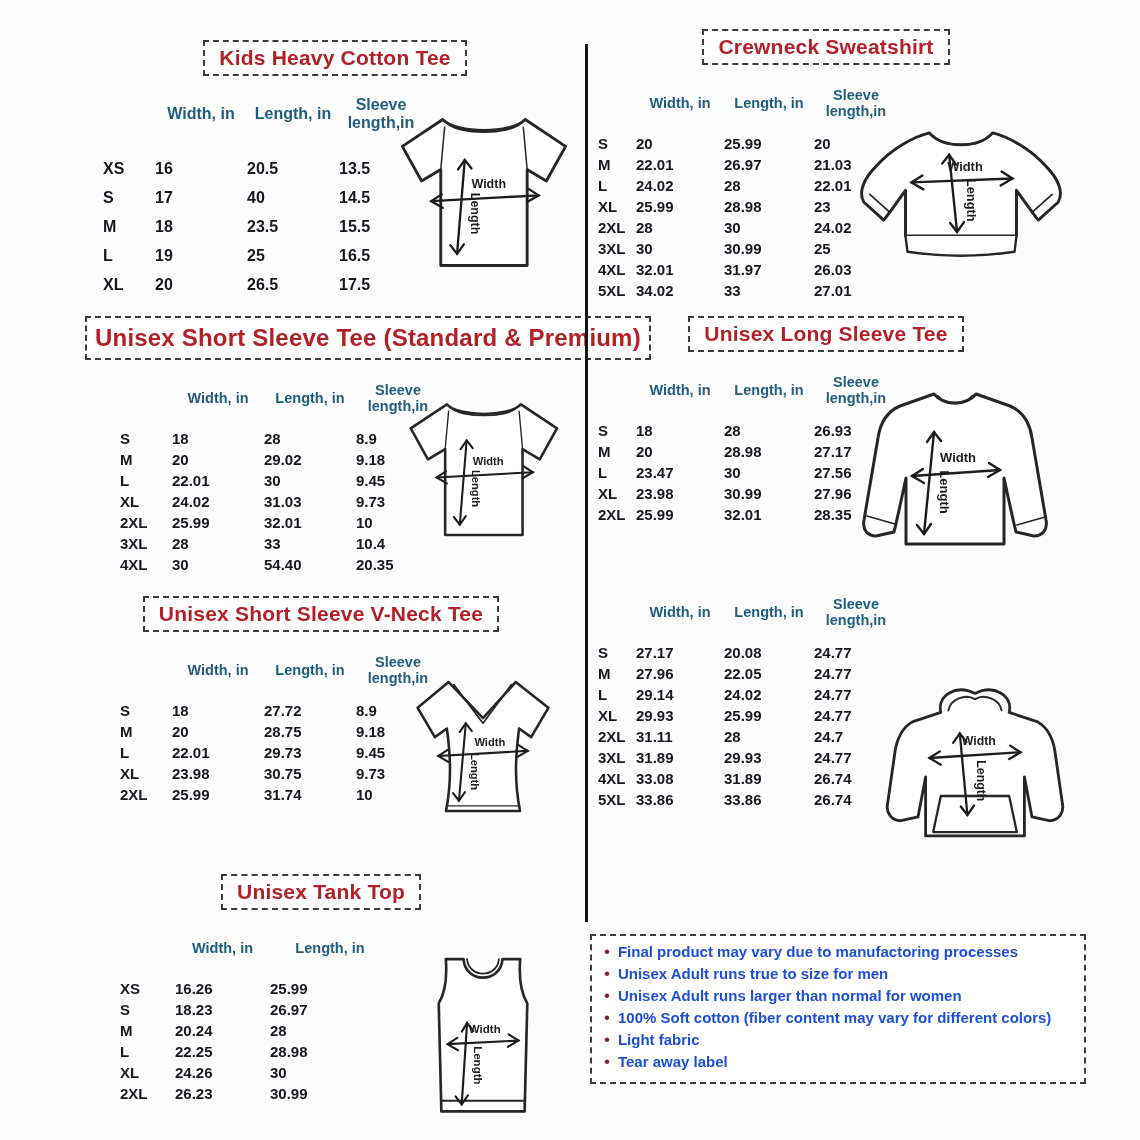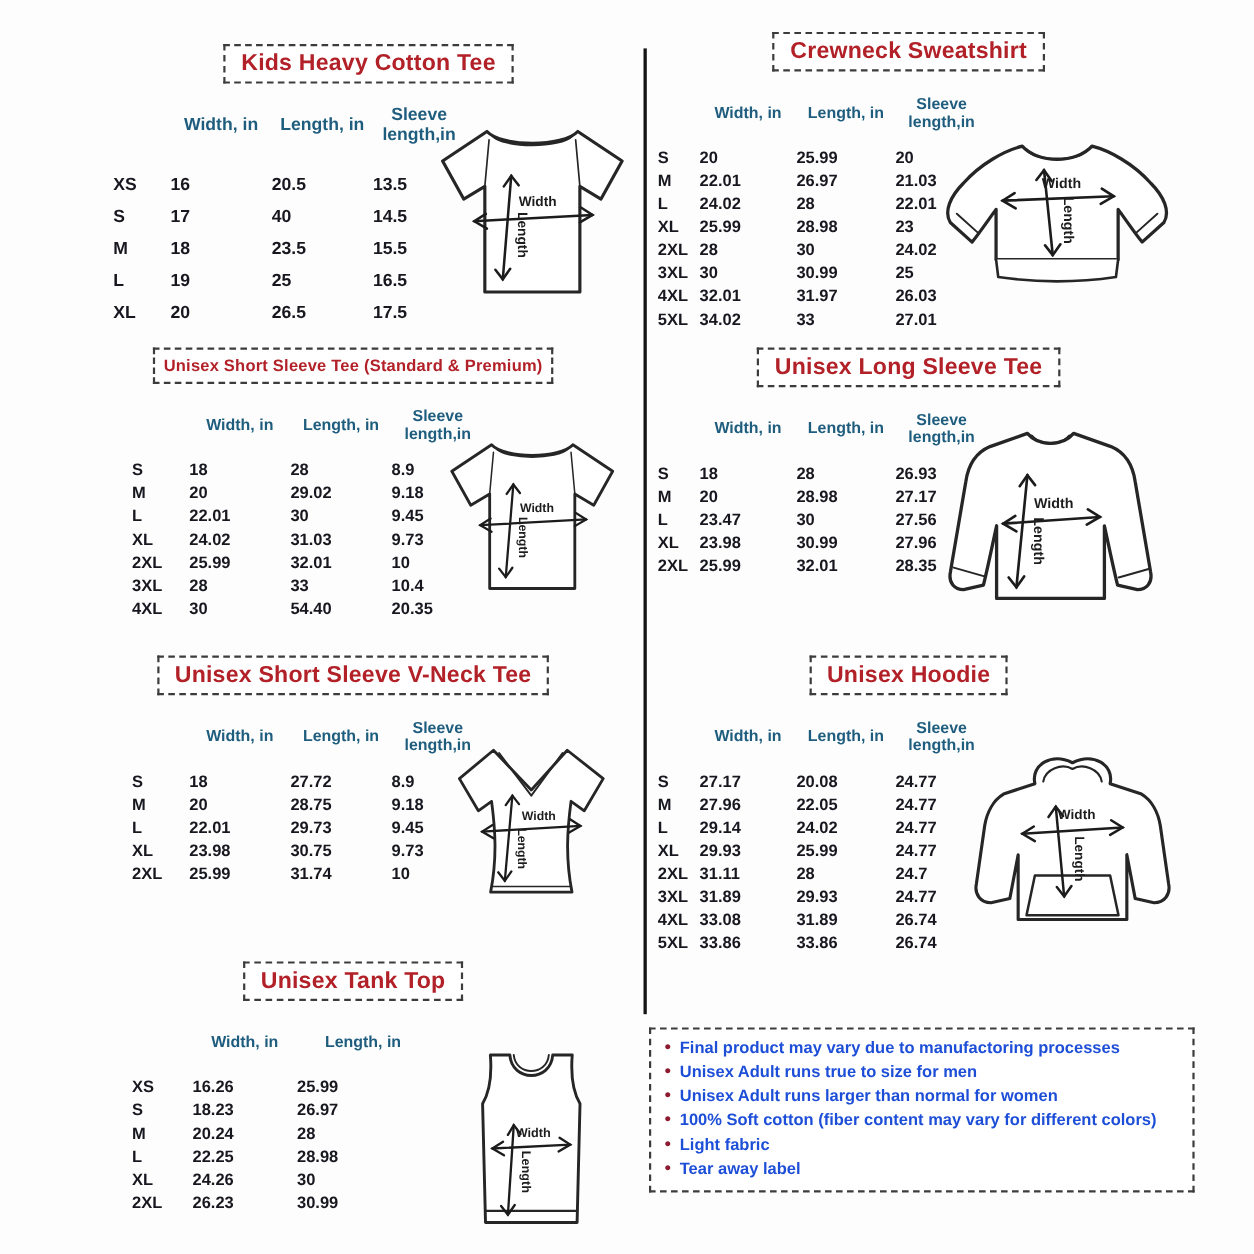--- a/index.html
+++ b/index.html
@@ -10,21 +10,21 @@
     color:var(--text-dark,#17171f);
   }
   .panel { position:absolute; }
   .title-box {
     width:max-content; margin:14px auto;
     border:2.5px dashed #3c3c3c;
     color:var(--title-red,#b22028);
     font-weight:bold; font-size:21px; letter-spacing:.2px;
     padding:4px 14px; background:#fff;
   }
-  .title-sm { font-size:15px; padding:6px 8px; }
+  .title-sm { font-size:24px; padding:6px 8px; }
   .size-table { position:relative; margin-top:6px; font-weight:bold; }
   .trow { display:grid; align-items:center; height:21px; }
   .thead { height:48px; margin-bottom:6px; }
   .cols-left  .trow { grid-template-columns:52px 92px 92px 84px; }
   .cols-right .trow { grid-template-columns:38px 88px 90px 84px; }
   .cols-tank  .trow { grid-template-columns:55px 95px 120px; }
   .tcell { font-size:15px; text-align:left; }
   .th {
     color:var(--header-blue,#1f5d7e); font-size:14.5px; text-align:center;
     white-space:pre-line; line-height:1.12;
@@ -459,21 +459,20 @@
             <path d="M73 58 L80 48 L87 57"></path>
             <path d="M63 141 L70 150 L77 140"></path>
         </g>
         <text x="104" y="78">Width</text>
         <text transform="rotate(90 86 108)" x="86" y="108">Length</text>
       </svg>
     </div>
   </section>
 
   <section class="panel" style="left:590px;top:582px;width:472px;height:288px">
-    <div class="title-box">Unisex Hoodie</div>
     <div class="size-table cols-right" style="margin-left:8px">
         <div class="trow thead">
           <span class="tcell"></span>
           <span class="tcell th">Width, in</span>
           <span class="tcell th">Length, in</span>
           <span class="tcell th">Sleeve
 length,in</span>
         </div>
         <div class="trow">
           <span class="tcell">S</span>

